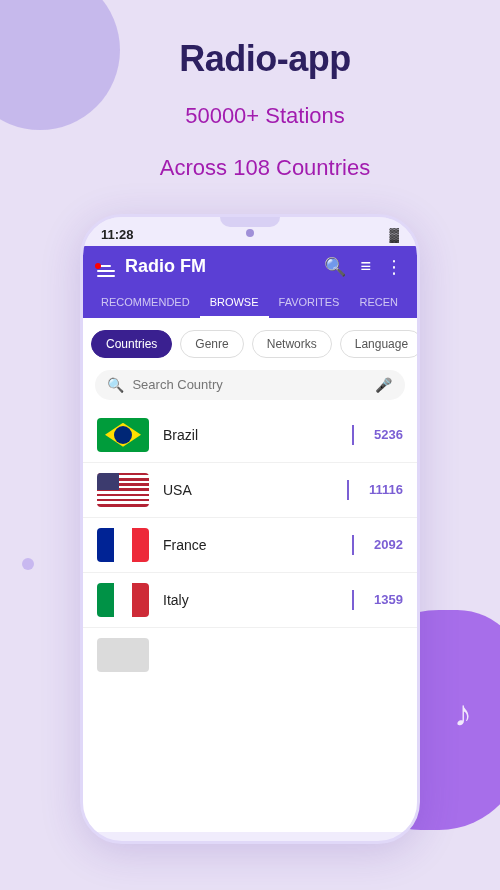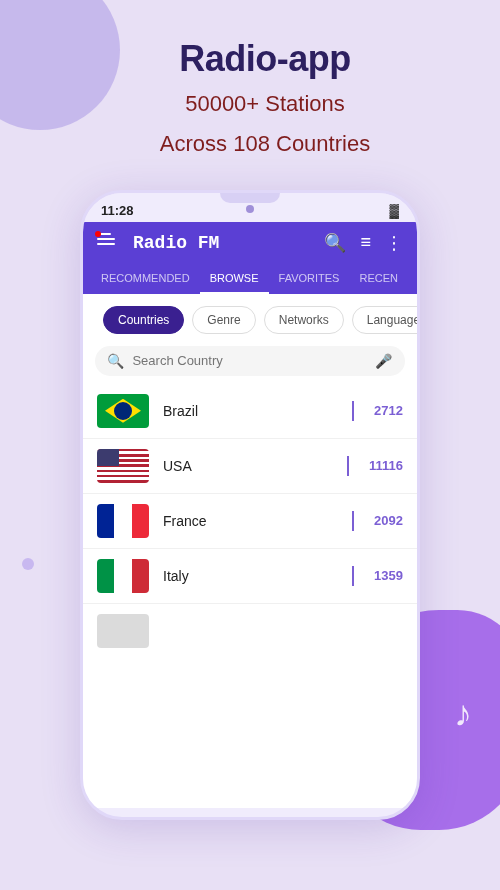--- a/index.html
+++ b/index.html
@@ -69,23 +69,23 @@
     .promo-title {
       font-size: 36px;
       font-weight: 900;
       color: #2d2060;
       letter-spacing: -0.5px;
     }
 
     .promo-subtitle {
       font-size: 22px;
       font-weight: 400;
-      color: #7f1d1d;
+      color: #a21caf;
       line-height: 1.45;
-      margin-top: 8px;
+      margin-top: 20px;
     }
 
     
     .phone-container {
       position: relative;
       z-index: 5;
       display: flex;
       justify-content: center;
       margin-top: 10px;
     }
@@ -148,23 +148,22 @@
     .app-bar {
       background: #5b3fd4;
       padding: 10px 14px;
       display: flex;
       align-items: center;
       justify-content: space-between;
     }
 
     .app-bar-left {
       display: flex;
-      align-items: flex-start;
-      gap: 18px;
-      font-family: Liberation Mono, monospace;
+      align-items: flex-end;
+      gap: 10px;
     }
 
     .hamburger-icon {
       display: flex;
       flex-direction: column;
       gap: 3px;
       cursor: pointer;
     }
 
     .hamburger-icon span {
@@ -238,21 +237,21 @@
       background: white;
       flex: 1;
       height: calc(100% - 110px);
       overflow: hidden;
     }
 
     
     .filter-chips {
       display: flex;
       gap: 8px;
-      padding: 12px 20px 8px;
+      padding: 12px 8px 8px;
       background: white;
     }
 
     .chip {
       padding: 6px 14px;
       border-radius: 20px;
       font-size: 12px;
       font-weight: 500;
       cursor: pointer;
       border: 1px solid #ddd;
@@ -504,21 +503,21 @@
         <input class="search-input" type="text" placeholder="Search Country" style="">
         <span class="mic-icon">🎤</span>
       </div>
 
       <div class="country-list">
 
         <div class="country-item">
           <div class="flag flag-brazil"></div>
           <span class="country-name">Brazil</span>
           <div class="country-divider"></div>
-          <span class="country-count">2712</span>
+          <span class="country-count">5236</span>
         </div>
 
         <div class="country-item">
           <div class="flag flag-usa">
             <div class="usa-stripe red"></div>
             <div class="usa-stripe white"></div>
             <div class="usa-stripe red"></div>
             <div class="usa-stripe white"></div>
             <div class="usa-stripe red"></div>
             <div class="usa-stripe white"></div>

